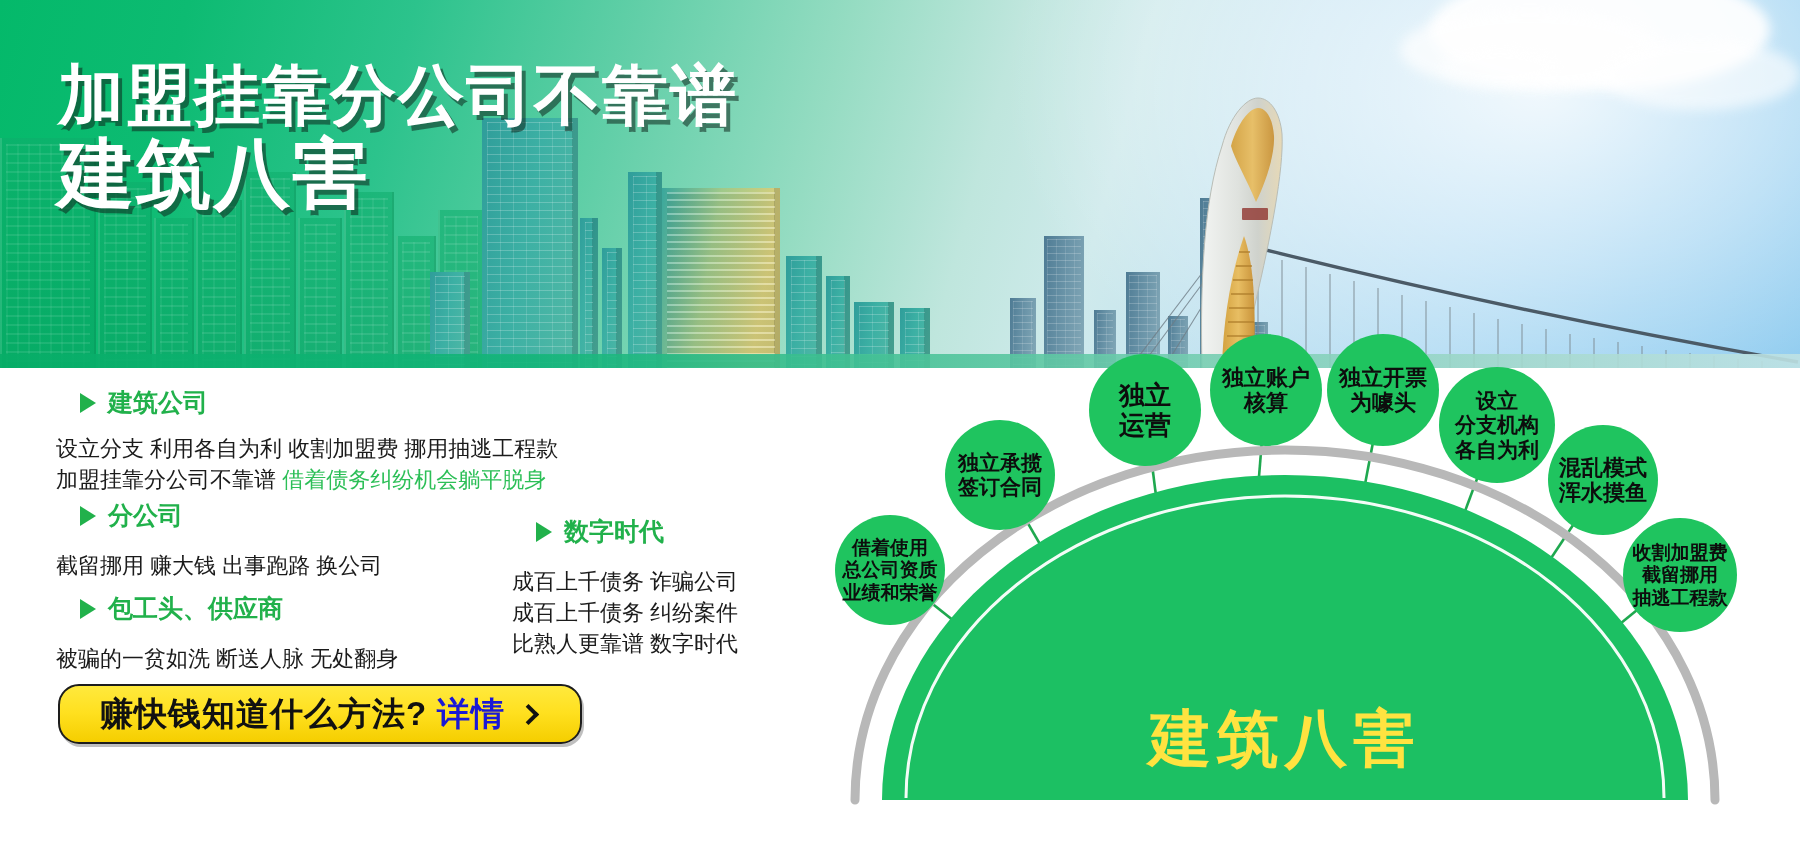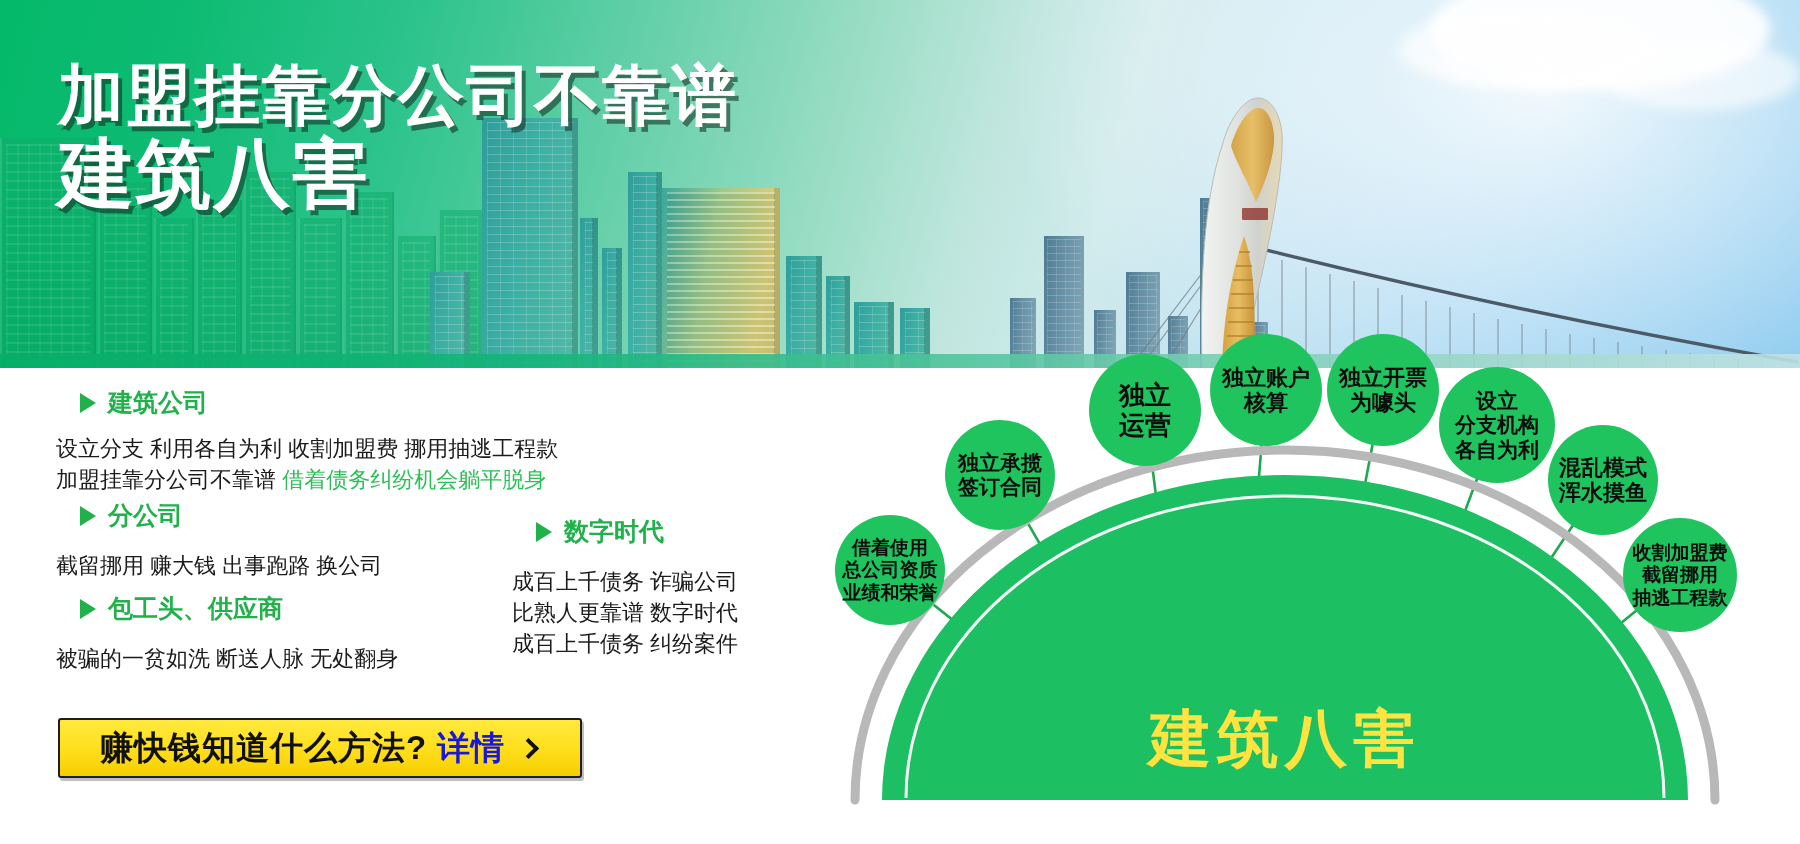--- a/index.html
+++ b/index.html
@@ -148,28 +148,27 @@
   #sec-branch .lines { margin-top: 18px; }
   #sec-contract{ position: absolute; left: 56px; top: 224px; }
   #sec-contract .lines { margin-top: 18px; }
   #sec-digital { position: absolute; left: 512px; top: 147px; }
   #sec-digital .lines { margin-top: 18px; }
 
   
   #cta {
     position: absolute; left: 58px; top: 316px;
     width: 524px; height: 60px;
-    border-radius: 3px;
+    border-radius: 21px;
     background: linear-gradient(180deg, #ffe93d 0%, #ffe01f 48%, #f5ce00 100%);
     border: 2px solid #1d1d1d;
     display: flex; align-items: center; justify-content: center;
     gap: 10px;
     box-shadow: 2px 3px 0 rgba(0,0,0,.25);
     cursor: pointer;
-    margin-top: 34px;
   }
   #cta .q { font-size: 33px; font-weight: 700; color: #111111; letter-spacing: 1px; white-space: nowrap; }
   #cta .more { font-size: 33px; font-weight: 700; color: #1a18d6; letter-spacing: 1px; }
   #cta .chev {
     width: 15px; height: 15px;
     border-top: 4px solid #111; border-right: 4px solid #111;
     transform: rotate(45deg);
     margin-left: 6px; margin-right: 4px;
   }
 
@@ -356,22 +355,22 @@
       </div>
     </div>
 
     <div id="sec-digital">
       <div class="sec-head">
         <span class="tri"></span>
         <span>数字时代</span>
       </div>
       <div class="lines">
         <div class="body-line">成百上千债务 诈骗公司</div>
+        <div class="body-line">成百上千债务 纠纷案件</div>
         <div class="body-line">比熟人更靠谱 数字时代</div>
-        <div class="body-line">成百上千债务 纠纷案件</div>
       </div>
     </div>
 
     <div id="cta">
       <span class="q">赚快钱知道什么方法?</span>
       <span class="more">详情</span>
       <span class="chev"></span>
     </div>
   </div>
 

